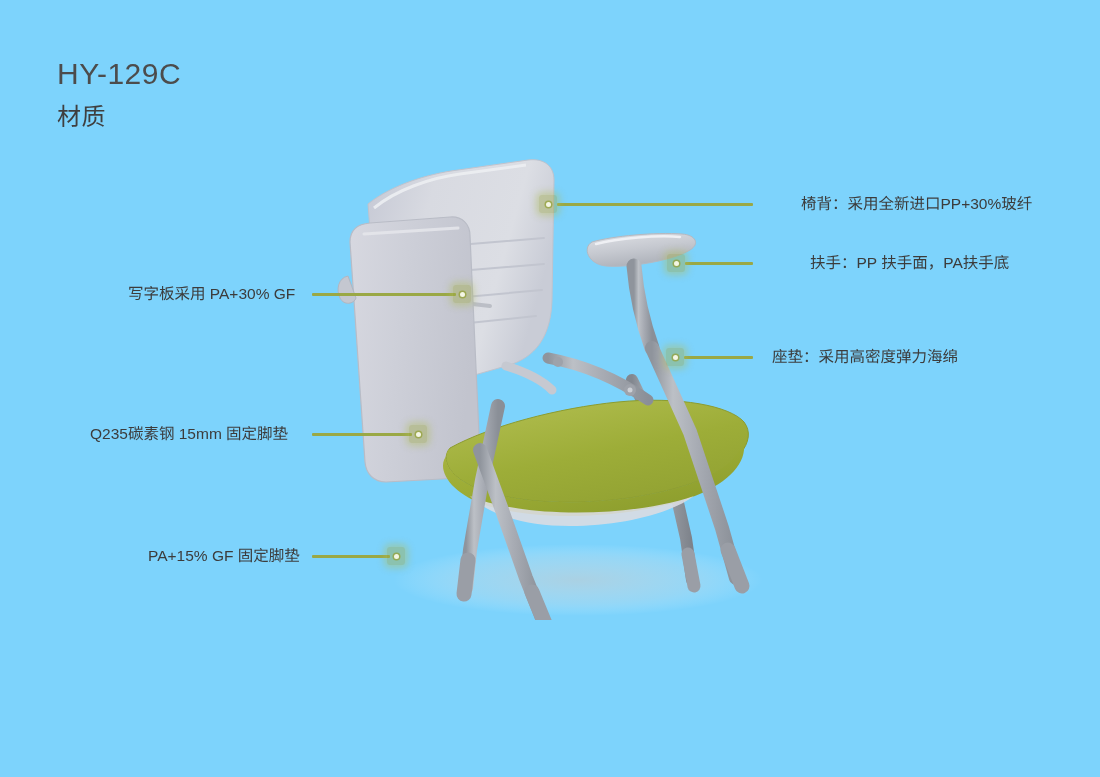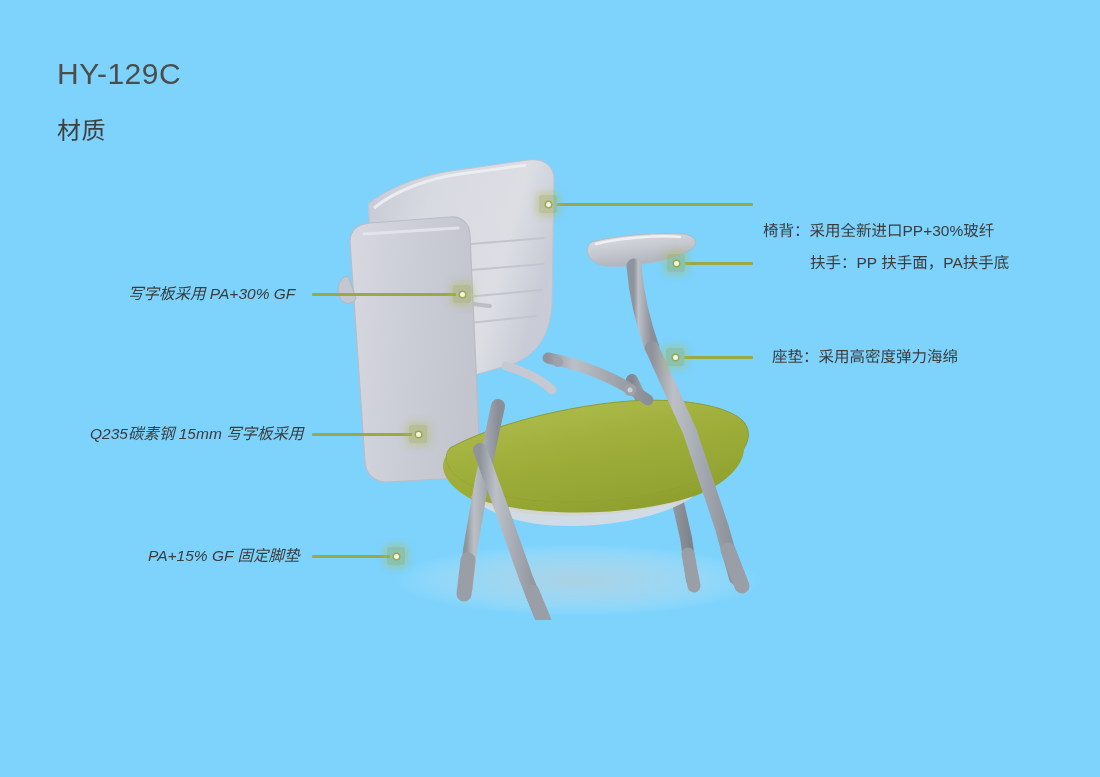--- a/index.html
+++ b/index.html
@@ -33,34 +33,34 @@
     color: #4c4c4c;
     font-weight: 400;
     letter-spacing: 0.5px;
     margin: 0;
   }
   #product-subtitle {
     font-size: 24px;
     line-height: 32px;
     color: #3f3f3f;
     font-weight: 400;
-    margin: 22px 0 0 0;
+    margin: 8px 0 0 0;
     letter-spacing: 0.5px;
   }
 
   
   .callout-label {
     position: absolute;
     font-size: 15.5px;
     line-height: 20px;
     color: #3c3c3c;
     white-space: nowrap;
   }
   .callout-label.right { text-align: left; }
-  .callout-label.left  { text-align: right; font-style: italic; }
+  .callout-label.left  { text-align: right; }
 
   
   .leader {
     position: absolute;
     height: 3px;
     background: #9aa845;
     border-radius: 1px;
   }
 
   
@@ -235,37 +235,37 @@
       <path d="M202,442 L216,476" stroke="#9a9ea6" stroke-width="15" fill="none" stroke-linecap="round"></path>
 
       <path d="M176,216 C 196,222 212,230 222,240" stroke="#c6c9d1" stroke-width="9" fill="none" stroke-linecap="round"></path>
     </svg>
   </div>
 
   <div id="callout-layer">
 
     <div class="leader" style="left:557px; top:203px; width:196px;"></div>
     <div class="marker" style="left:539px; top:195px;"></div>
-    <div class="callout-label right" style="left:763px; top:194px;margin-top:27px;">椅背：采用全新进口PP+30%玻纤</div>
+    <div class="callout-label right" style="left:801px; top:194px;">椅背：采用全新进口PP+30%玻纤</div>
 
     <div class="leader" style="left:685px; top:262px; width:68px;"></div>
     <div class="marker" style="left:667px; top:254px;"></div>
     <div class="callout-label right" style="left:763px; top:253px;margin-left:47px;">扶手：PP 扶手面，PA扶手底</div>
 
     <div class="leader" style="left:684px; top:356px; width:69px;"></div>
     <div class="marker" style="left:666px; top:348px;"></div>
     <div class="callout-label right" style="left:772px; top:347px;">座垫：采用高密度弹力海绵</div>
 
     <div class="leader" style="left:312px; top:293px; width:144px;"></div>
     <div class="marker" style="left:453px; top:285px;"></div>
     <div class="callout-label left" style="left:128px; top:284px;">写字板采用 PA+30% GF</div>
 
     <div class="leader" style="left:312px; top:433px; width:100px;"></div>
     <div class="marker" style="left:409px; top:425px;"></div>
-    <div class="callout-label left" style="left:90px; top:424px;">Q235碳素钢 15mm 写字板采用</div>
+    <div class="callout-label left" style="left:90px; top:424px;">Q235碳素钢 15mm 固定脚垫</div>
 
     <div class="leader" style="left:312px; top:555px; width:78px;"></div>
     <div class="marker" style="left:387px; top:547px;"></div>
     <div class="callout-label left" style="left:148px; top:546px;">PA+15% GF 固定脚垫</div>
 
   </div>
 
 </div>
 
 </body></html>

